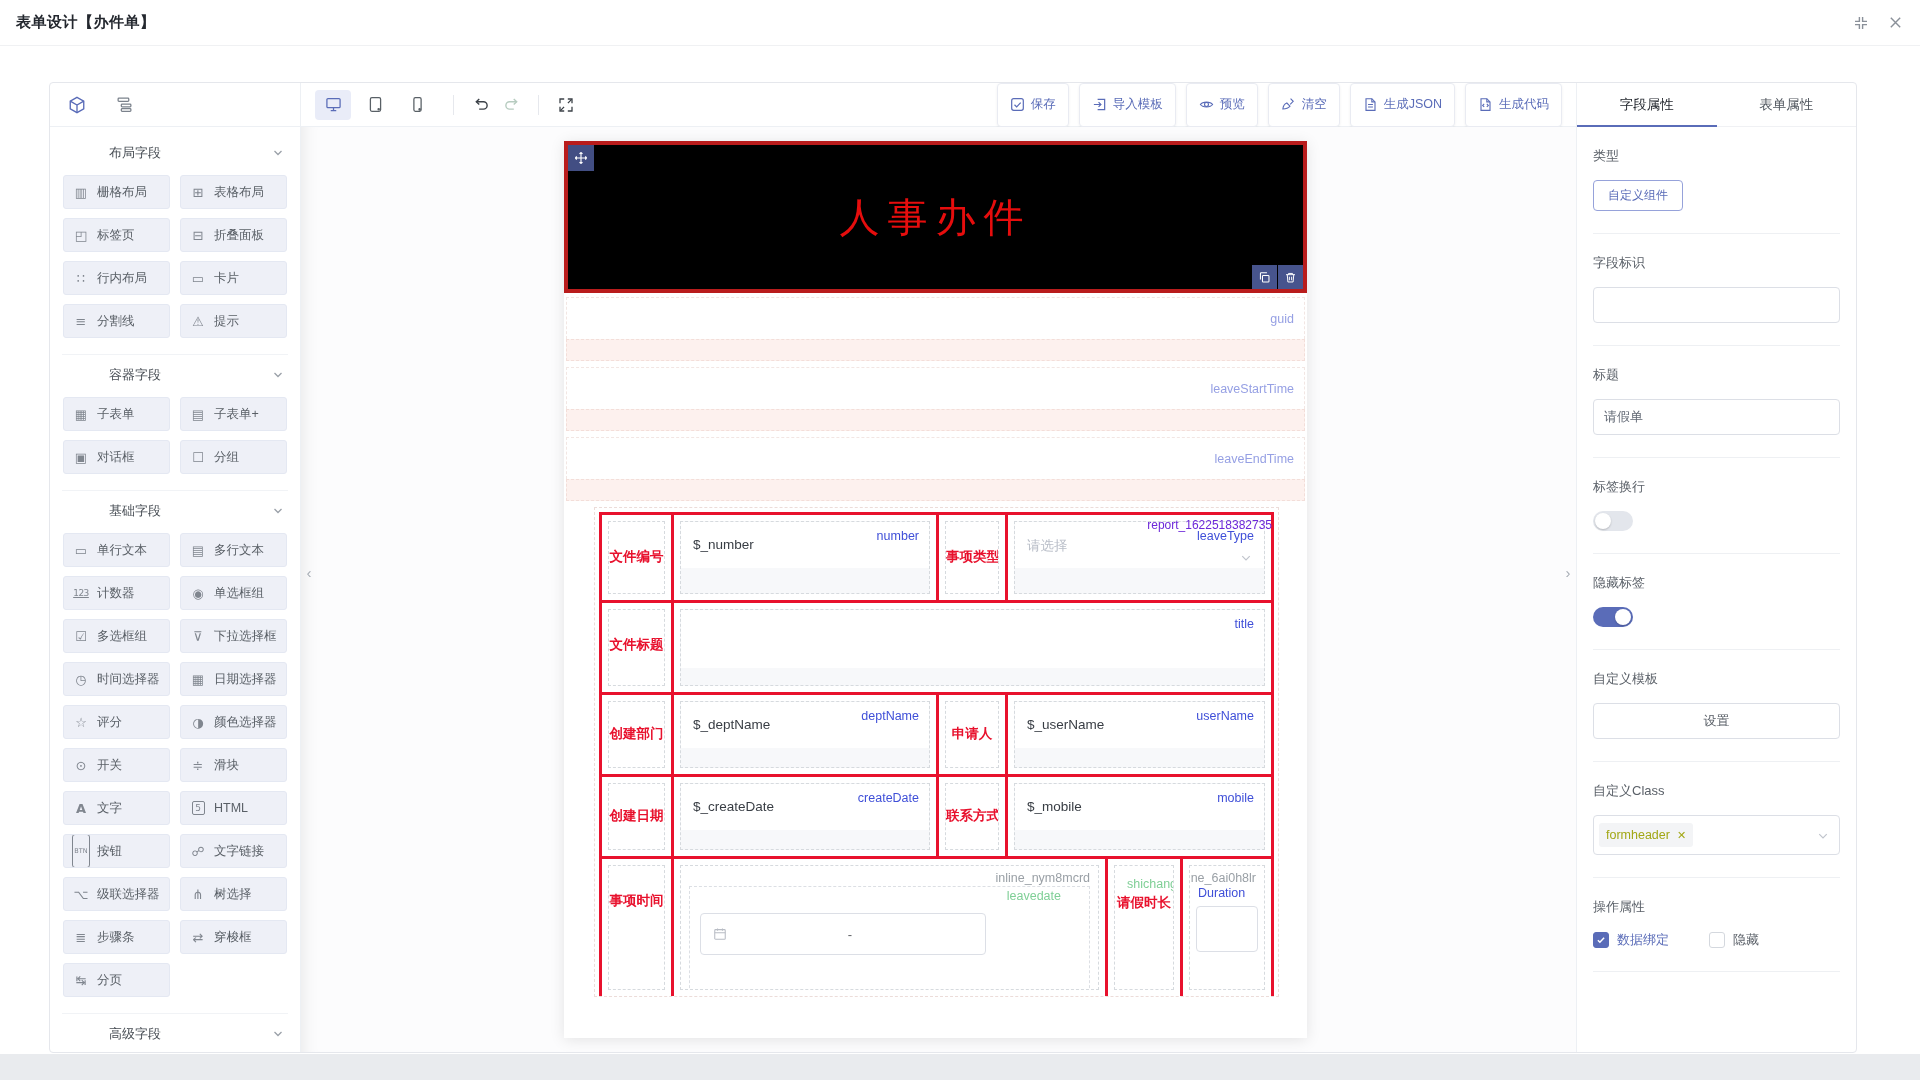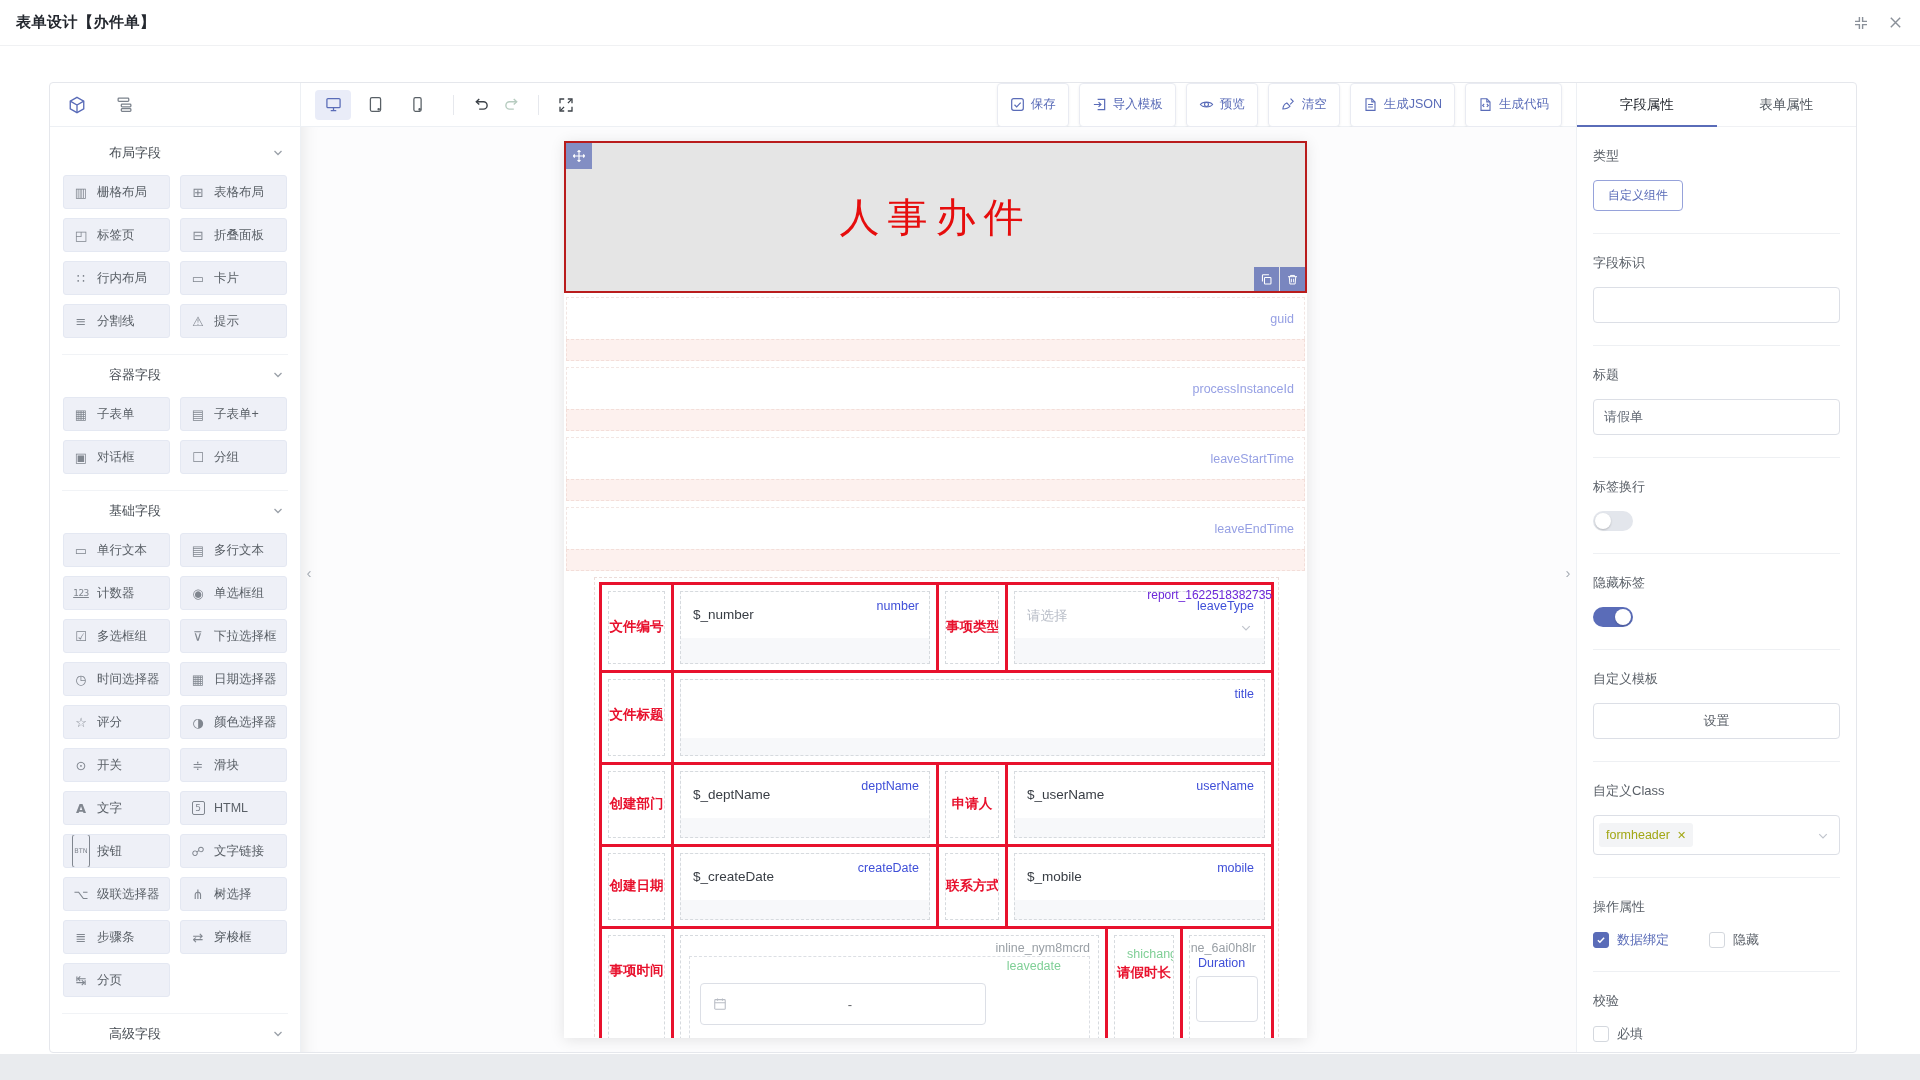--- a/index.html
+++ b/index.html
@@ -57,21 +57,21 @@
   .canvasbody { flex:1; position:relative; background:#fcfcfd; overflow:hidden;
     box-shadow:inset 16px 0 18px -16px rgba(0,0,0,.10); }
   .fold { position:absolute; top:425px; width:16px; height:40px; display:flex; align-items:center; justify-content:center;
     color:#a7adb5; font-size:15px; cursor:pointer; user-select:none; }
   .fold.left { left:0; } .fold.right { right:0; }
 
   
   .page { position:absolute; left:263px; top:14px; width:743px; height:897px; background:#fff;
     box-shadow:0 2px 14px rgba(0,0,0,.10); overflow:hidden; }
 
-  .selblock { position:relative; height:152px; border:2px solid #b91c1c; background:#e5e5e5; }
+  .selblock { position:relative; height:152px; border:4px solid #b91c1c; background:#000000; }
   .movehandle { position:absolute; left:0; top:0; width:26px; height:26px; background:rgba(91,108,181,.72);
     color:#fff; display:flex; align-items:center; justify-content:center; cursor:move; z-index:2; }
   .formtitle { height:100%; display:flex; align-items:center; justify-content:center;
     font-size:40px; color:#e60d0d; letter-spacing:8px; }
   .selactions { position:absolute; right:0; bottom:0; display:flex; z-index:2; }
   .selactions .sab { width:25px; height:24px; background:rgba(91,108,181,.78); color:#fff;
     display:flex; align-items:center; justify-content:center; cursor:pointer; }
   .selactions .sab + .sab { margin-left:1px; }
 
   .hfields { margin-top:4px; }
@@ -517,26 +517,20 @@
 
         <div class="hfields" data-name="hidden-fields">
 
             <div class="hfield" data-name="hidden-field-row">
               <div class="hf-white">
                 <span class="hf-name" data-name="hidden-field-name">guid</span>
               </div>
               <div class="hf-pink" data-name="hidden-field-placeholder"></div>
             </div>
 
-            <div class="hfield" data-name="hidden-field-row">
-              <div class="hf-white">
-                <span class="hf-name" data-name="hidden-field-name">processInstanceId</span>
-              </div>
-              <div class="hf-pink" data-name="hidden-field-placeholder"></div>
-            </div>
 
             <div class="hfield" data-name="hidden-field-row">
               <div class="hf-white">
                 <span class="hf-name" data-name="hidden-field-name">leaveStartTime</span>
               </div>
               <div class="hf-pink" data-name="hidden-field-placeholder"></div>
             </div>
 
             <div class="hfield" data-name="hidden-field-row">
               <div class="hf-white">
@@ -737,30 +731,17 @@
           <span class="cb" data-name="hidden-checkbox">
             <span class="cbbox">
                 <svg width="10" height="10" viewBox="0 0 16 16" fill="none" stroke="currentColor" stroke-width="2.4" data-name="check-icon">
                   <path d="M3 8.5l3.2 3L13 4.5"></path>
                 </svg>
               </span>
             <span class="cbl">隐藏</span>
           </span>
         </div>
       </div>
-      <div class="pgroup">
-        <div class="plabel" data-name="validation-label">校验</div>
-        <div class="cbrow">
-          <span class="cb" data-name="required-checkbox">
-            <span class="cbbox">
-                <svg width="10" height="10" viewBox="0 0 16 16" fill="none" stroke="currentColor" stroke-width="2.4" data-name="check-icon">
-                  <path d="M3 8.5l3.2 3L13 4.5"></path>
-                </svg>
-              </span>
-            <span class="cbl">必填</span>
-          </span>
-        </div>
-      </div>
     </div>
   </aside>
 </div>
 
 <div class="bottom-strip" data-name="page-bottom-strip"></div>
 
 </body></html>

